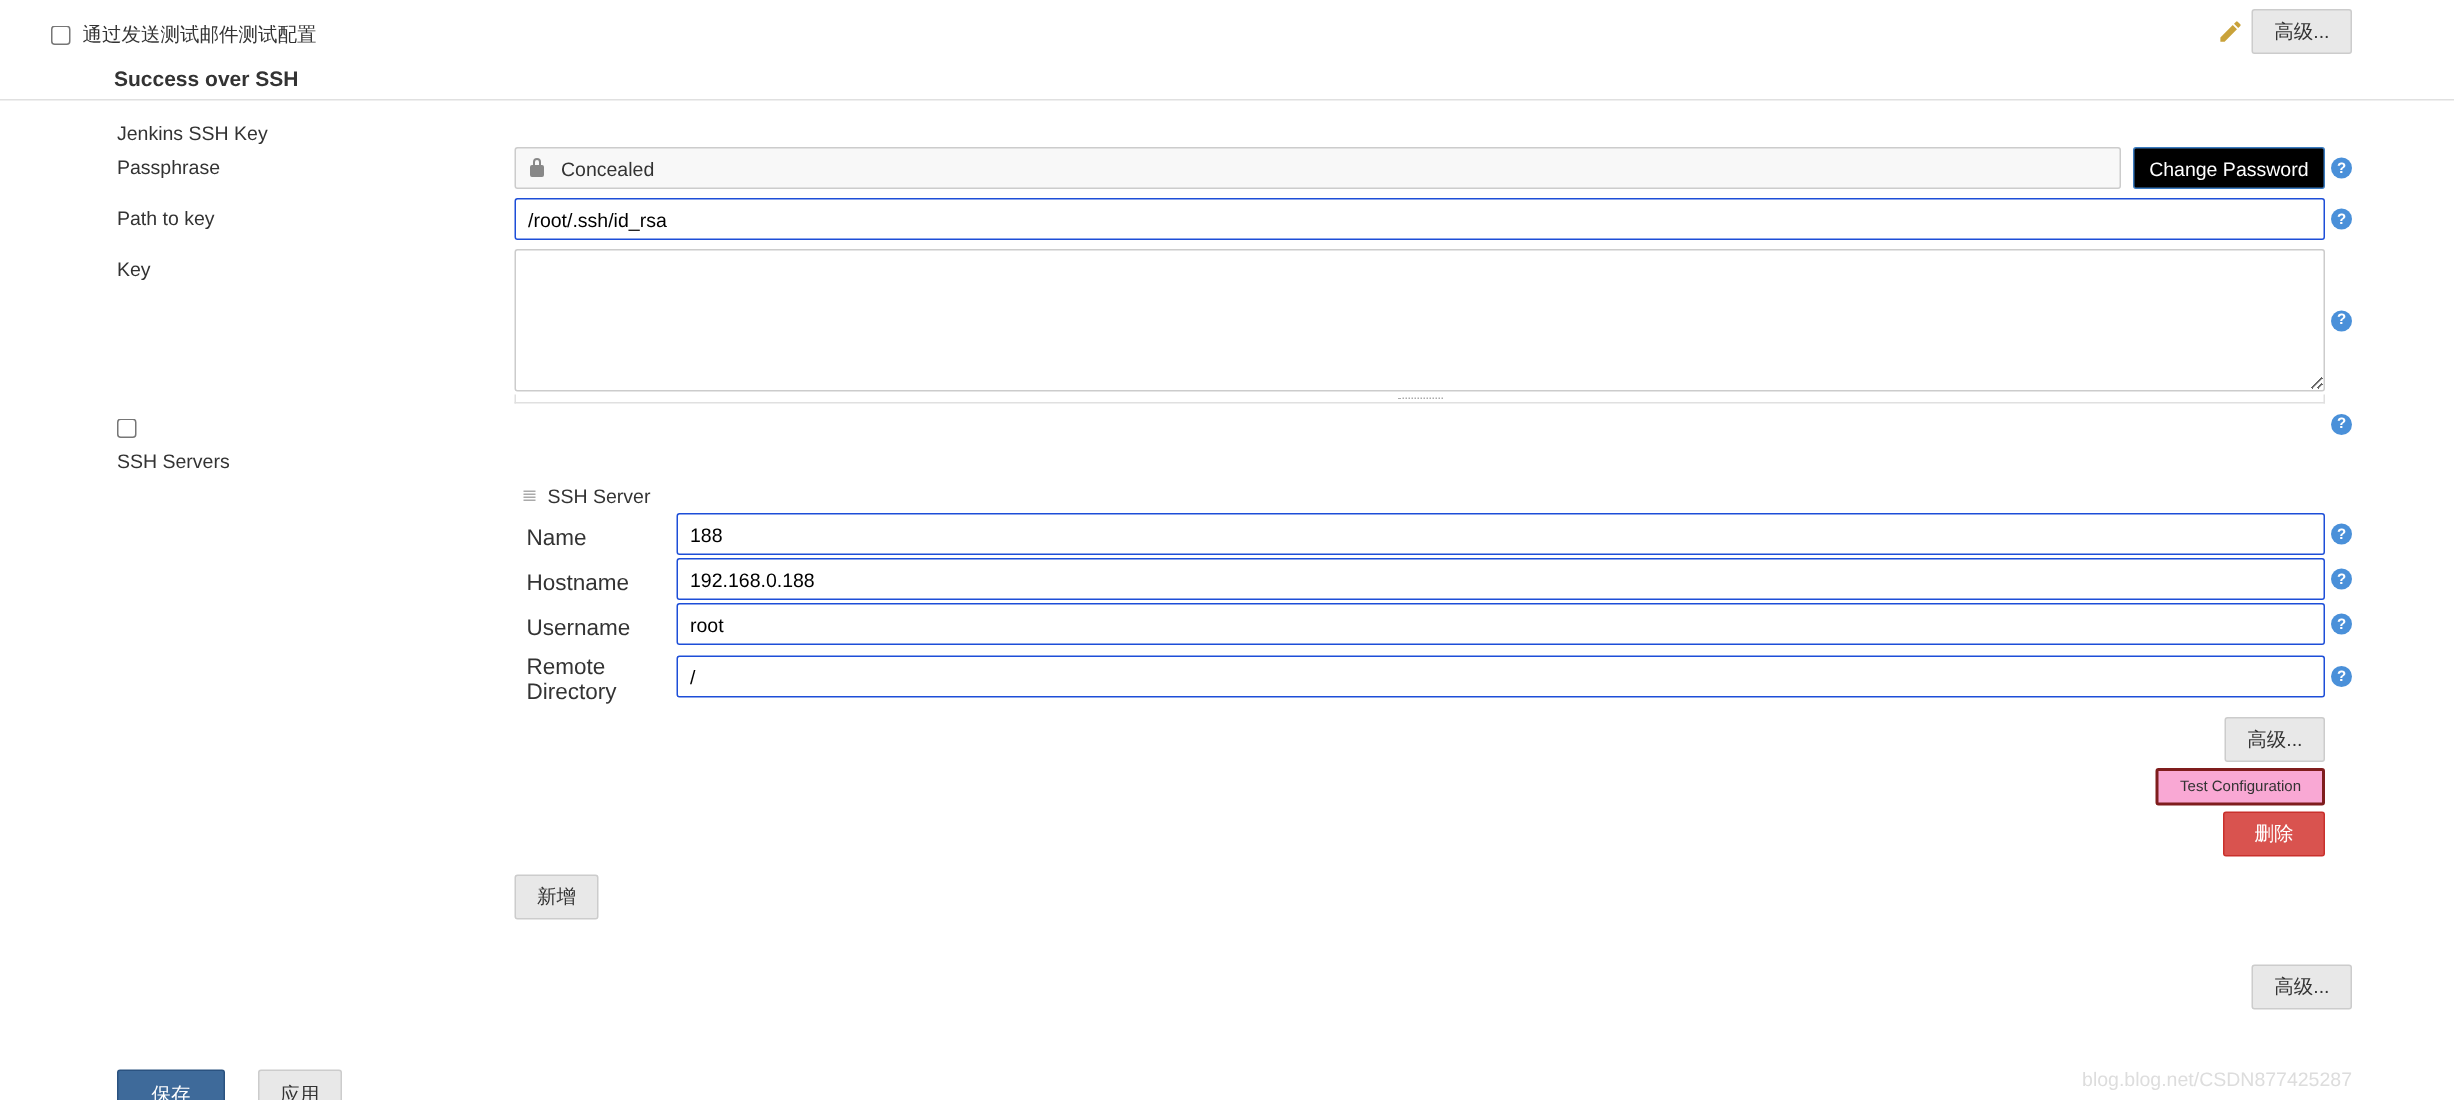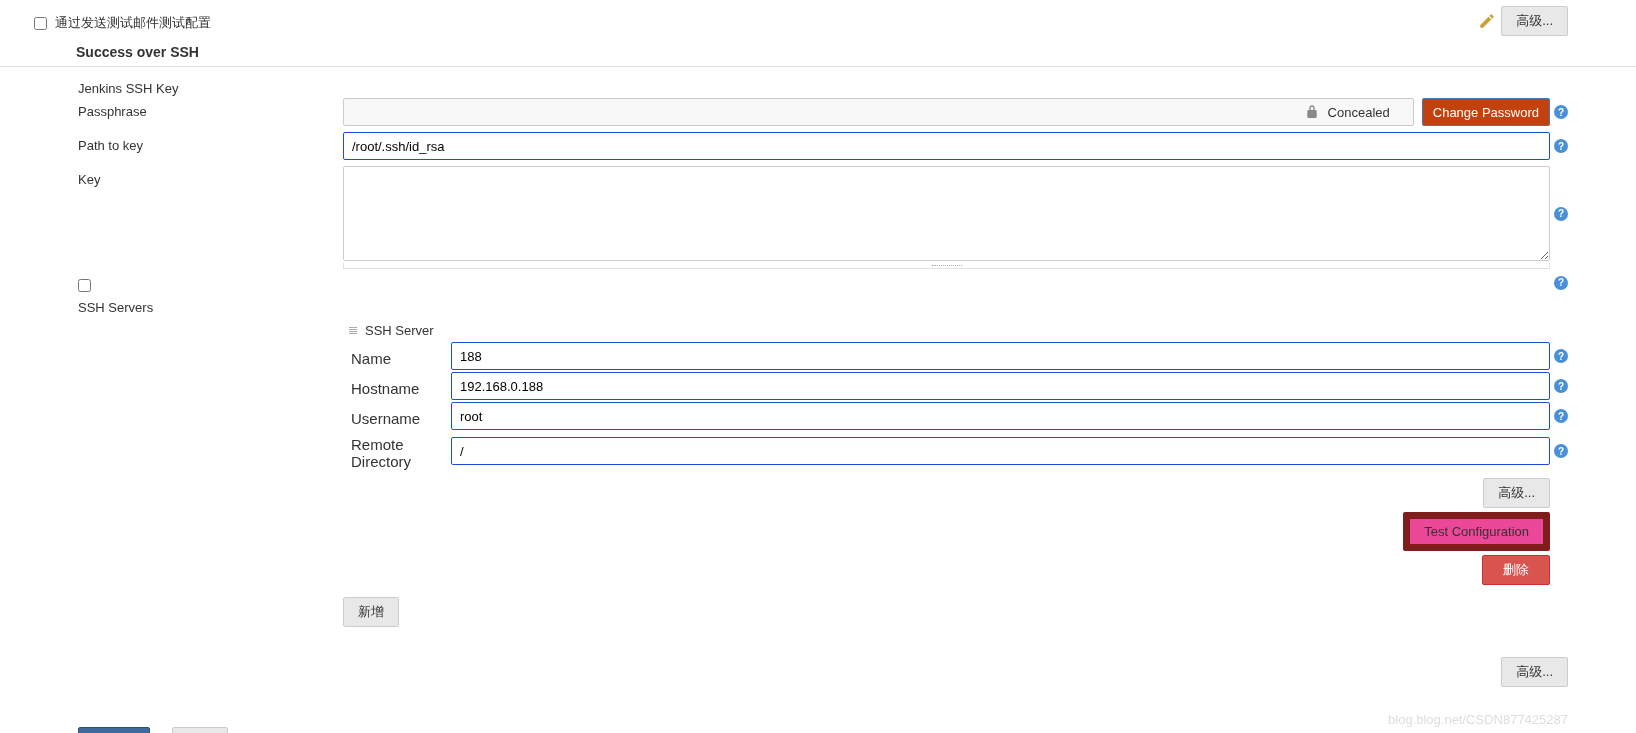--- a/index.html
+++ b/index.html
@@ -86,27 +86,26 @@
       resize: both;
     }
     .concealed-box {
       flex: 1;
       display: flex;
       align-items: center;
       border: 1px solid #ccc;
       border-radius: 2px;
       height: 28px;
       background: #f8f8f8;
-      padding: 0 23px;
+      padding: 0 6px;
       gap: 8px;
-      justify-content: flex-end;
     }
     .lock-svg { width: 16px; height: 16px; }
     .change-pw-btn {
-      background: #c2410c;
+      background: #000000;
       color: #fff;
       border: 1px solid #3a7bc0;
       padding: 5px 10px;
       font-size: 13px;
       cursor: pointer;
       border-radius: 2px;
       height: 28px;
       white-space: nowrap;
       margin-left: 4px;
     }
@@ -182,25 +181,25 @@
       font-size: 13px;
       color: #333;
     }
     .button-row-right {
       display: flex;
       justify-content: flex-end;
       margin: 4px 0 2px 0;
       padding-right: 0;
     }
     .test-config-btn {
-      background: #ec4899;
-      border: 7px solid #7f1d1d;
+      background: #f9a8d4;
+      border: 2px solid #7f1d1d;
       border-radius: 2px;
       padding: 5px 14px;
-      font-size: 13px;
+      font-size: 10px;
       cursor: pointer;
       color: #333;
     }
     .delete-btn {
       background: #d9534f;
       color: #fff;
       border: 1px solid #c9302c;
       padding: 5px 20px;
       font-size: 13px;
       cursor: pointer;

